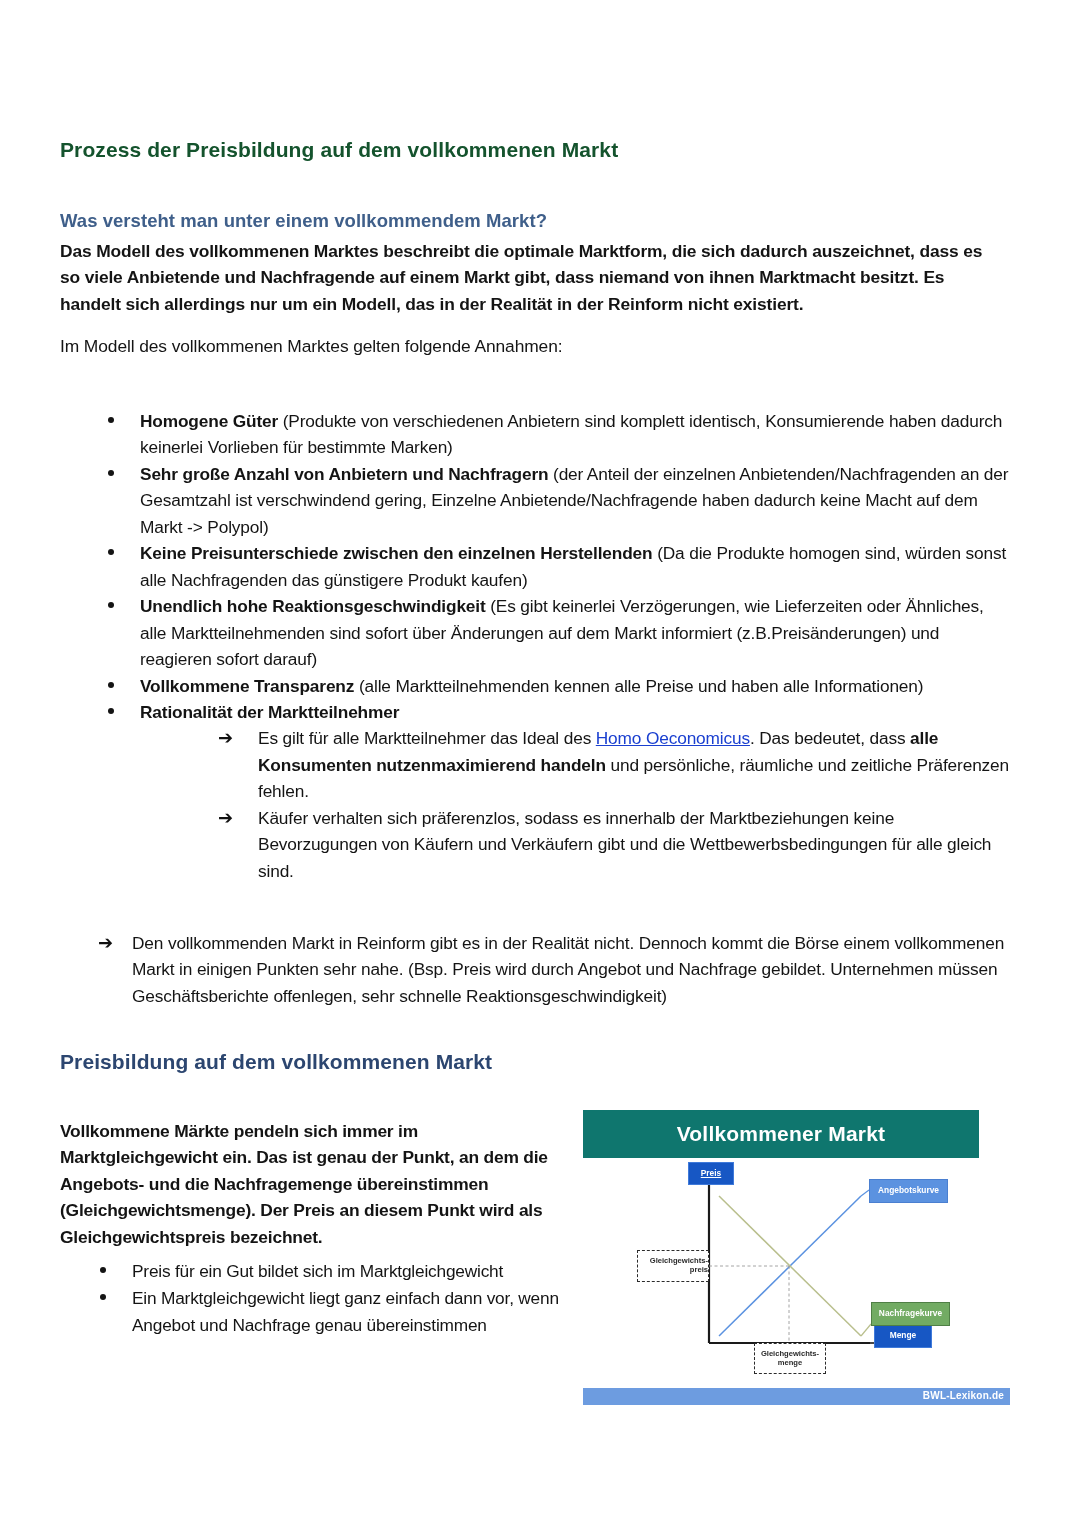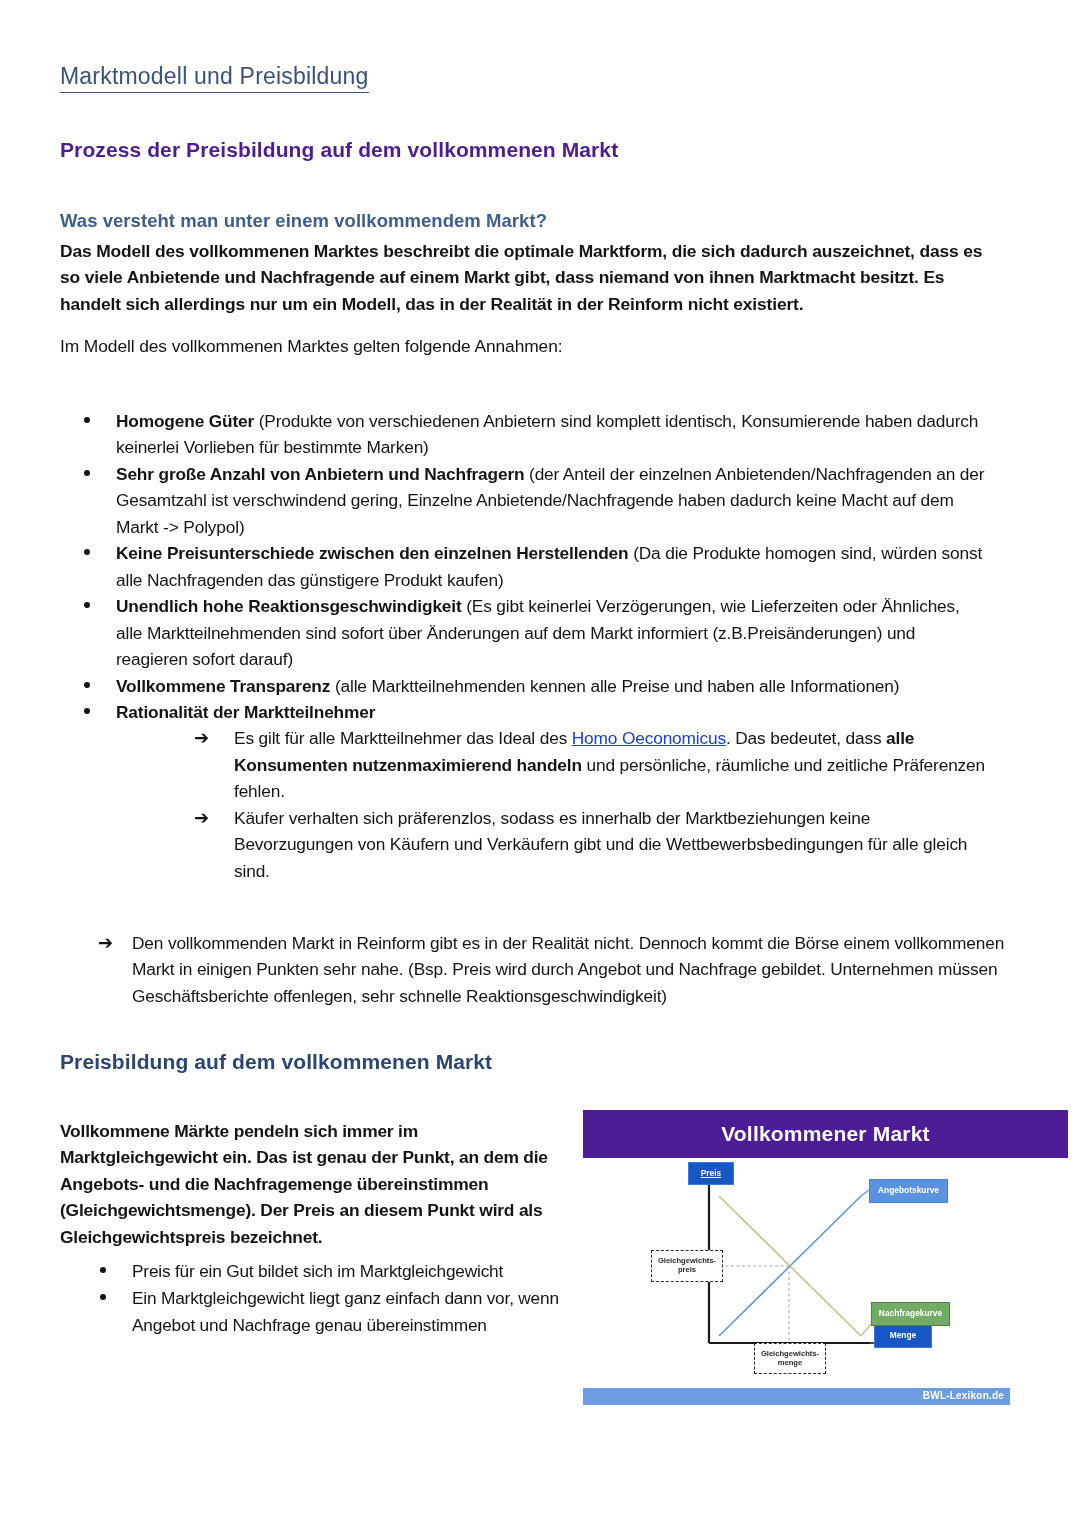--- a/index.html
+++ b/index.html
@@ -34,21 +34,21 @@
     border-bottom: 1.5px solid #3b5278;
     padding-bottom: 3px;
     line-height: 1.1;
   }
   .h1 {
     position: absolute;
     left: 60px;
     top: 138px;
     font-size: 21px;
     font-weight: 700;
-    color: #4c1d95;
+    color: #14532d;
     letter-spacing: 0.1px;
   }
   .h2 {
     position: absolute;
     left: 60px;
     top: 210px;
     font-size: 18.5px;
     font-weight: 600;
     color: #3f5f8a;
     letter-spacing: 0.05px;
@@ -83,21 +83,21 @@
     font-size: 17.4px;
     font-weight: 400;
     line-height: 1.5;
     color: #141414;
     letter-spacing: -0.1px;
   }
 
   
   .bullets {
     position: absolute;
-    left: 44px;
+    left: 68px;
     top: 408px;
     width: 945px;
     margin: 0;
     padding: 0;
     list-style: none;
   }
   .bullets > li {
     position: relative;
     padding-left: 72px;
     font-size: 17.3px;
@@ -217,23 +217,23 @@
     left: 578px;
     top: 1100px;
     width: 437px;
     height: 305px;
     background: #ffffff;
   }
   .figure-title {
     position: absolute;
     left: 5px;
     top: 10px;
-    width: 485px;
+    width: 396px;
     height: 48px;
-    background: #4c1d95;
+    background: #0f766e;
     color: #ffffff;
     font-size: 21px;
     font-weight: 700;
     display: flex;
     align-items: center;
     justify-content: center;
     letter-spacing: 0.2px;
   }
   .figure-canvas {
     position: absolute;
@@ -279,21 +279,20 @@
     color: #2b2b2b;
     font-size: 7.6px;
     font-weight: 600;
   }
 </style>
 </head>
 <body>
 
 <div class="page">
 
-  <div class="doc-title">Marktmodell und Preisbildung</div>
 
   <div class="h1">Prozess der Preisbildung auf dem vollkommenen Markt</div>
 
   <div class="h2">Was versteht man unter einem vollkommendem Markt?</div>
 
   <div class="intro">Das Modell des vollkommenen Marktes beschreibt die optimale Marktform, die sich dadurch auszeichnet, dass es so viele Anbietende und Nachfragende auf einem Markt gibt, dass niemand von ihnen Marktmacht besitzt. Es handelt sich allerdings nur um ein Modell, das in der Realität in der Reinform nicht existiert.</div>
 
   <div class="annahmen">Im Modell des vollkommenen Marktes gelten folgende Annahmen:</div>
 
   <ul class="bullets">
@@ -376,21 +375,21 @@
       
       <div class="fig-box dark" style="left:296px; top:166px; width:56px; height:22px;">Menge</div>
 
       
       <div class="fig-box light" style="left:291px; top:21px; width:77px; height:22px;">Angebotskurve</div>
 
       
       <div class="fig-box green" style="left:293px; top:144px; width:77px; height:22px;">Nachfragekurve</div>
 
       
-      <div class="fig-box dash" style="left:73px; top:92px; width:70px; height:30px;">Gleichgewichts-preis</div>
+      <div class="fig-box dash" style="left:59px; top:92px; width:70px; height:30px;text-align:right;">Gleichgewichts-preis</div>
 
       
       <div class="fig-box dash" style="left:176px; top:185px; width:70px; height:29px;">Gleichgewichts-menge</div>
     </div>
 
     <div class="figure-footer">
       <span>BWL-Lexikon.de</span>
     </div>
   </div>
 

